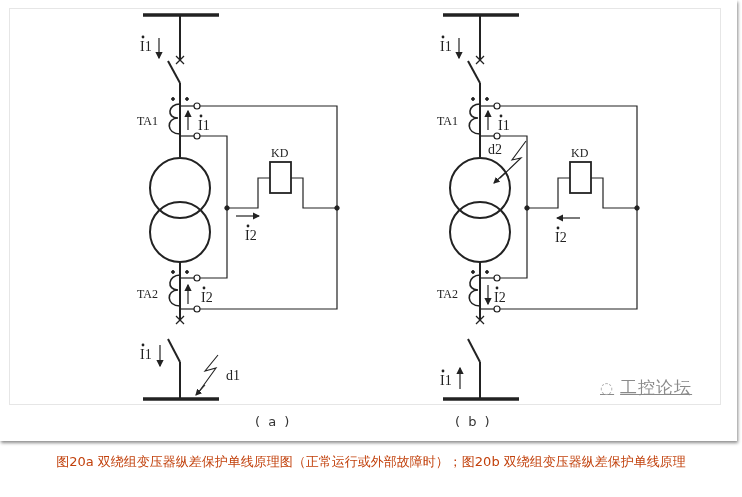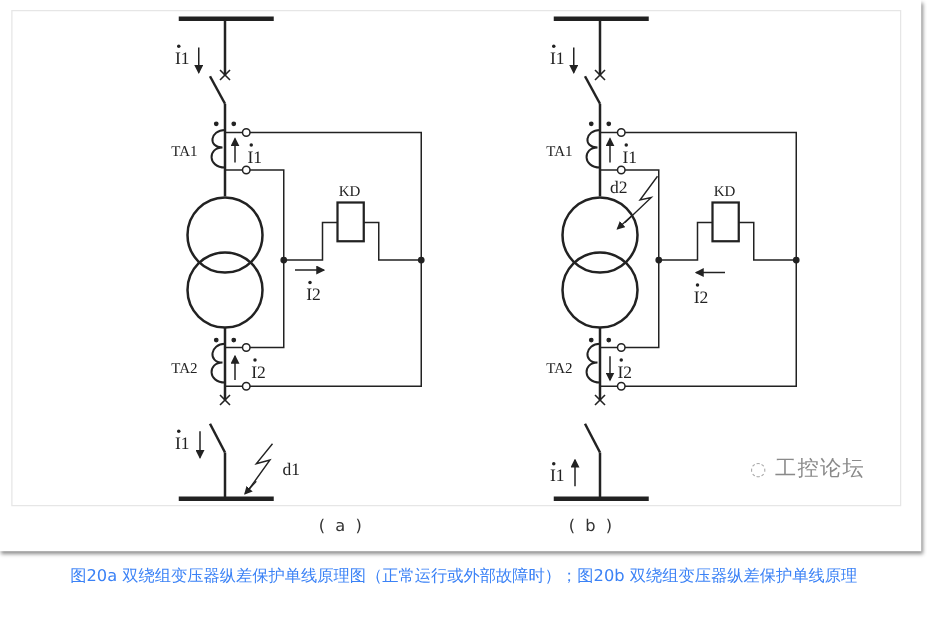--- a/index.html
+++ b/index.html
@@ -2,22 +2,22 @@
 <html><head>
 <meta charset="utf-8">
 <style>
   html, body { margin:0; padding:0; background:#ffffff; }
   body { width:742px; height:497px; position:relative; overflow:hidden; font-family:"DejaVu Sans", sans-serif; }
   .card { position:absolute; left:0; top:0; width:737px; height:441px; background:#fff;
           box-shadow: 1px 2px 3px rgba(0,0,0,0.45); }
   .inner { position:absolute; left:9px; top:8px; width:712px; height:397px; border:1px solid #e6e6e6; box-sizing:border-box; background:#fff; }
   svg.diagram { position:absolute; left:0; top:0; }
   .sublabel { position:absolute; top:414px; font-size:13px; color:#333; letter-spacing:2px; }
-  .caption { position:absolute; left:0; top:450px; width:742px; text-align:center; font-size:13px; color:#3b82f6; line-height:24px; }
-  .wm { position:absolute; left:600px; top:363px; font-size:17px; color:#8a8a8a; letter-spacing:1px; }
+  .caption { position:absolute; left:0; top:450px; width:742px; text-align:center; font-size:13px; color:#c2410c; line-height:24px; }
+  .wm { position:absolute; left:600px; top:376px; font-size:17px; color:#8a8a8a; letter-spacing:1px;text-decoration:underline; }
   .wm .logo { font-size:15px; color:#aaa; margin-right:6px; }
   text { font-family:"Liberation Serif", serif; }
 </style>
 </head>
 <body>
 
 <div class="card">
   <div class="inner"></div>
 </div>
 

